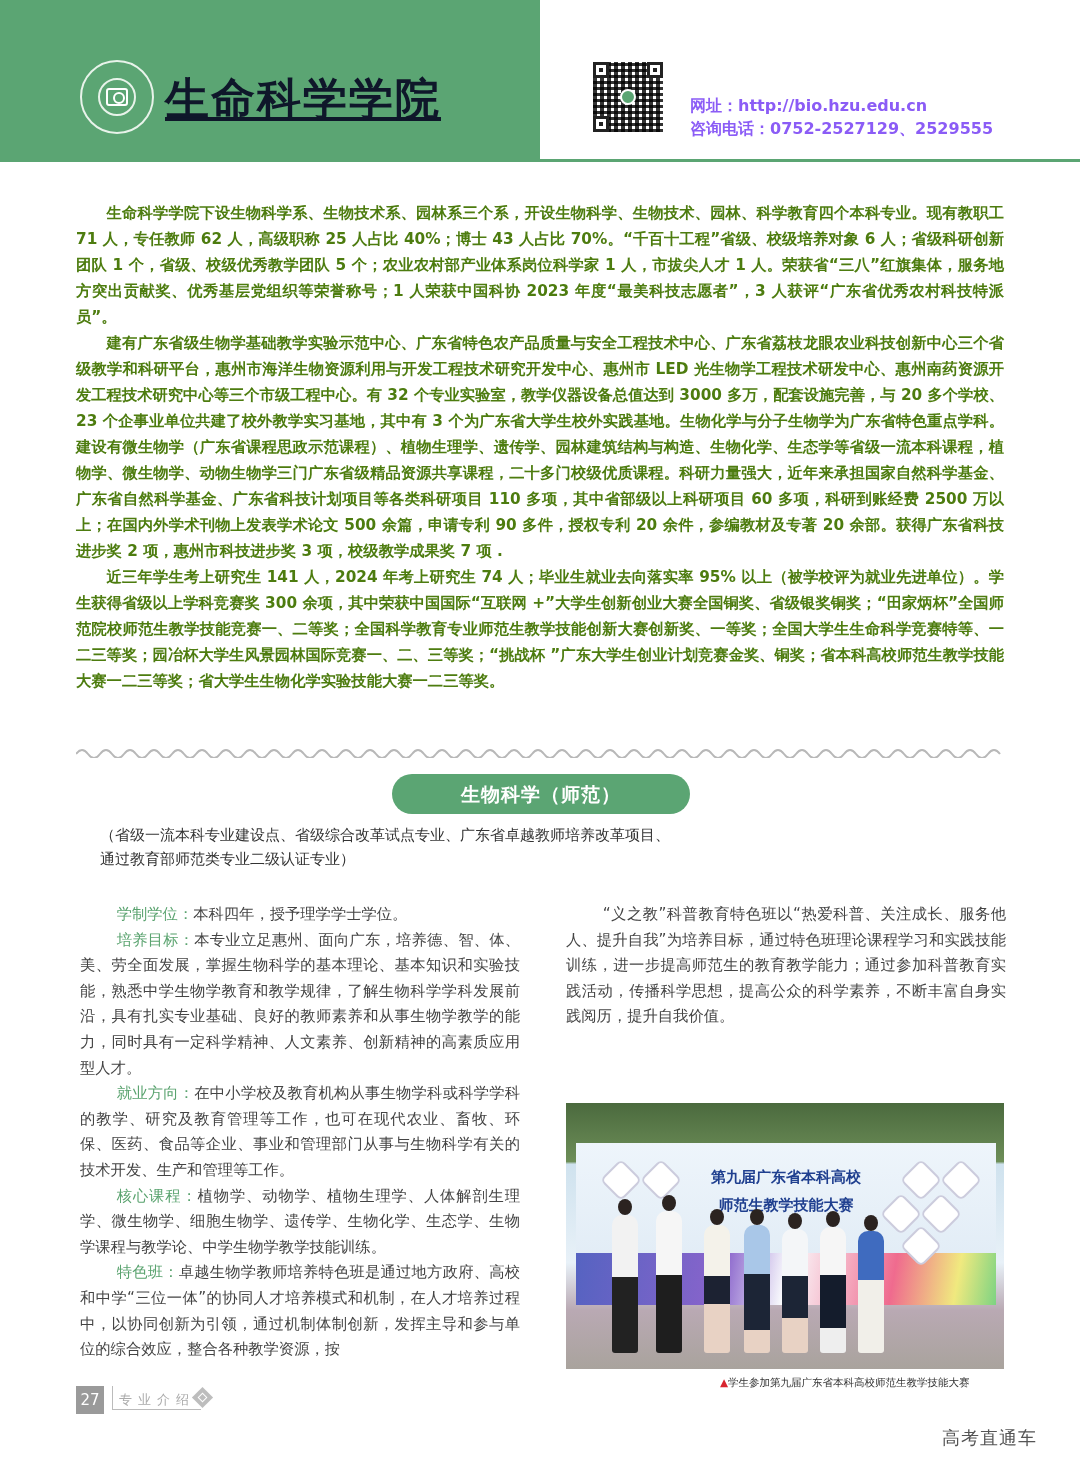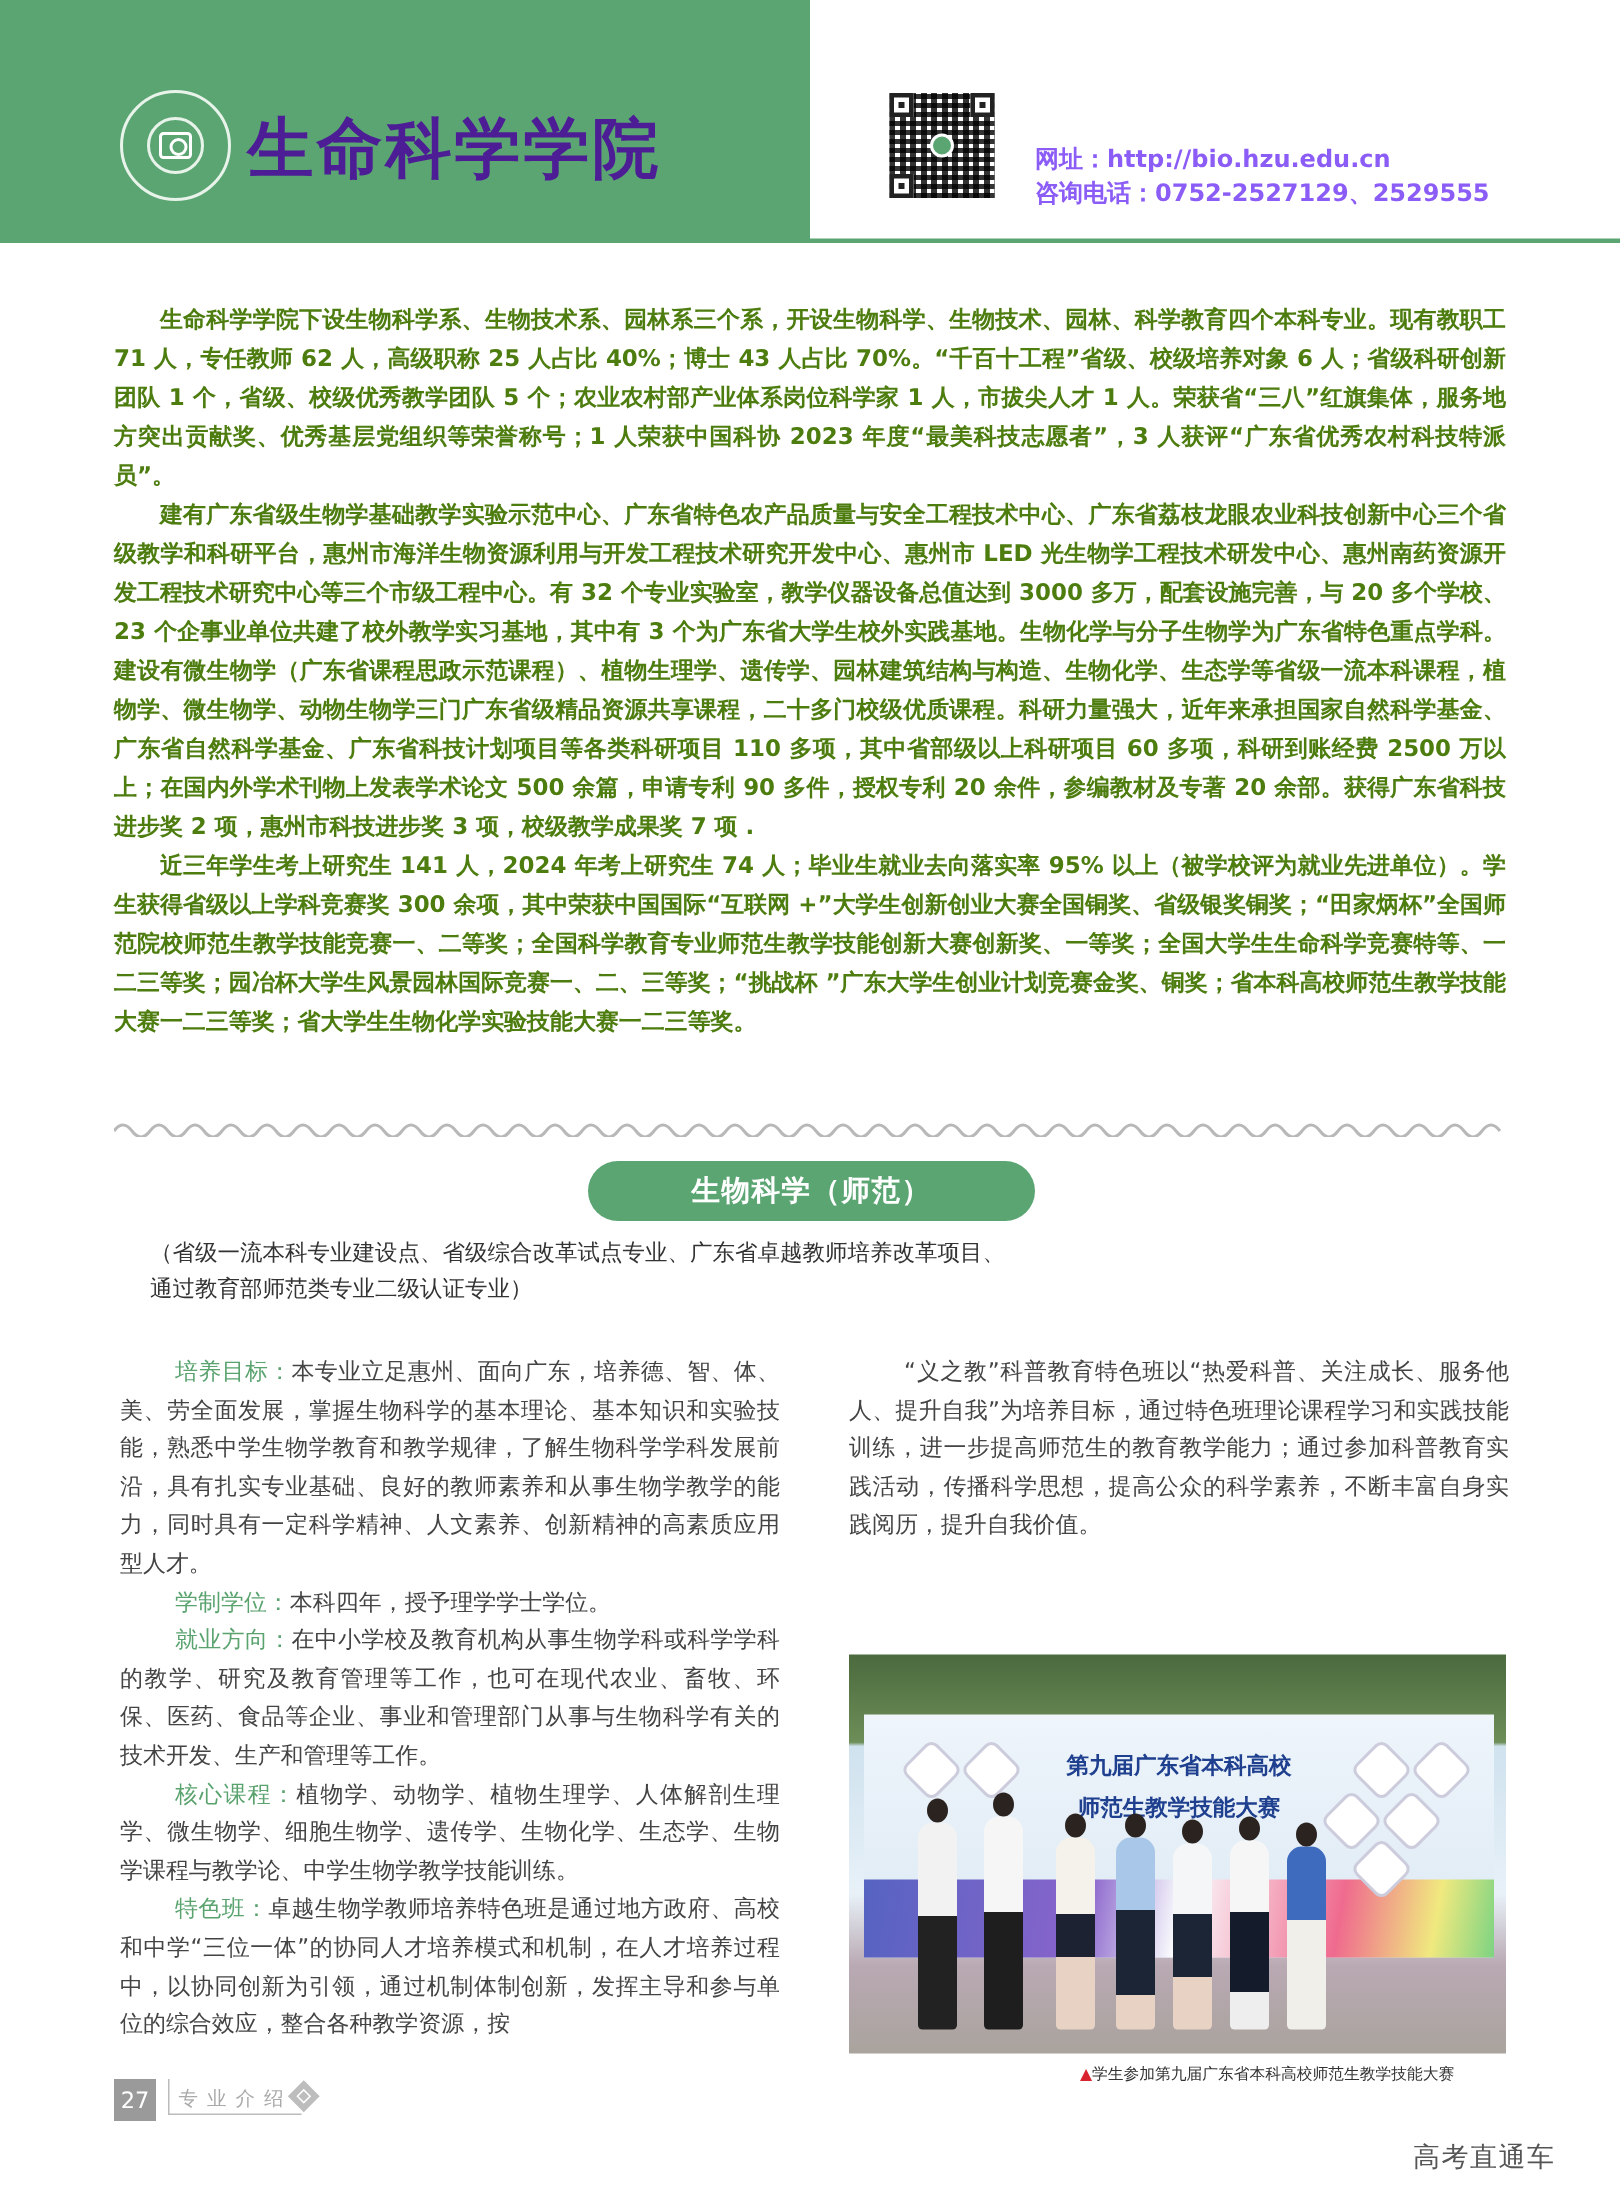--- a/index.html
+++ b/index.html
@@ -10,21 +10,21 @@
   .header { position: absolute; left: 0; top: 0; width: 1080px; height: 162px; }
   .header-green { position: absolute; left: 0; top: 0; width: 540px; height: 162px; background: #5ba573; }
   .header-right { position: absolute; left: 540px; top: 0; width: 540px; height: 162px; background: #ffffff;
                   border-bottom: 3px solid #5ba573; box-sizing: border-box; }
   .logo { position: absolute; left: 80px; top: 60px; width: 74px; height: 74px; border-radius: 50%;
           border: 2px solid #e8f3ea; box-sizing: border-box; }
   .logo-inner { position: absolute; left: 16px; top: 16px; width: 38px; height: 38px; border-radius: 50%;
                 border: 2px solid #e8f3ea; box-sizing: border-box; display: flex; align-items: center; justify-content: center; }
   .logo-book { width: 22px; height: 18px; border: 2px solid #fff; border-radius: 3px; box-sizing: border-box; position: relative; }
   .logo-book:after { content: ""; position: absolute; left: 5px; top: 2px; width: 8px; height: 8px; border: 2px solid #fff; border-radius: 50%; }
-  .title { position: absolute; left: 165px; top: 70px; font-size: 44px; font-weight: bold; color: #4c1d95; letter-spacing: 2px; }
+  .title { position: absolute; left: 165px; top: 70px; font-size: 44px; font-weight: bold; color: #0f172a; letter-spacing: 2px; text-decoration: underline; }
 
   .qr { position: absolute; left: 593px; top: 62px; width: 70px; height: 70px; background:
         repeating-linear-gradient(90deg, #333 0 4px, #fff 4px 7px),
         repeating-linear-gradient(0deg, #333 0 3px, #fff 3px 6px); background-blend-mode: multiply; }
   .qr-corner { position: absolute; width: 16px; height: 16px; border: 3px solid #222; background: #fff; box-sizing: border-box; }
   .qr-corner:after { content: ""; position: absolute; left: 3px; top: 3px; width: 4px; height: 4px; background: #222; }
   .qr-center { position: absolute; left: 27px; top: 27px; width: 16px; height: 16px; border-radius: 50%; background: #5ba573; border: 2px solid #fff; box-sizing: border-box; }
   .contact { position: absolute; left: 690px; top: 94px; font-size: 16px; font-weight: bold; color: #8b5cf6; line-height: 23px; }
 
   
@@ -112,22 +112,22 @@
   <path d="M0 10 Q6 2 12 10 T24 10 T36 10 T48 10 T60 10 T72 10 T84 10 T96 10 T108 10 T120 10 T132 10 T144 10 T156 10 T168 10 T180 10 T192 10 T204 10 T216 10 T228 10 T240 10 T252 10 T264 10 T276 10 T288 10 T300 10 T312 10 T324 10 T336 10 T348 10 T360 10 T372 10 T384 10 T396 10 T408 10 T420 10 T432 10 T444 10 T456 10 T468 10 T480 10 T492 10 T504 10 T516 10 T528 10 T540 10 T552 10 T564 10 T576 10 T588 10 T600 10 T612 10 T624 10 T636 10 T648 10 T660 10 T672 10 T684 10 T696 10 T708 10 T720 10 T732 10 T744 10 T756 10 T768 10 T780 10 T792 10 T804 10 T816 10 T828 10 T840 10 T852 10 T864 10 T876 10 T888 10 T900 10 T912 10 T924 10" fill="none" stroke="#b8b8b8" stroke-width="2"></path>
 </svg>
 
 <div class="pill">生物科学（师范）</div>
 <div class="subtitle">
   <div>（省级一流本科专业建设点、省级综合改革试点专业、广东省卓越教师培养改革项目、</div>
   <div>通过教育部师范类专业二级认证专业）</div>
 </div>
 
 <div class="col-left">
+  <p><span class="label">学制学位：</span><span>本科四年，授予理学学士学位。</span></p>
   <p><span class="label">培养目标：</span><span>本专业立足惠州、面向广东，培养德、智、体、美、劳全面发展，掌握生物科学的基本理论、基本知识和实验技能，熟悉中学生物学教育和教学规律，了解生物科学学科发展前沿，具有扎实专业基础、良好的教师素养和从事生物学教学的能力，同时具有一定科学精神、人文素养、创新精神的高素质应用型人才。</span></p>
-  <p><span class="label">学制学位：</span><span>本科四年，授予理学学士学位。</span></p>
   <p><span class="label">就业方向：</span><span>在中小学校及教育机构从事生物学科或科学学科的教学、研究及教育管理等工作，也可在现代农业、畜牧、环保、医药、食品等企业、事业和管理部门从事与生物科学有关的技术开发、生产和管理等工作。</span></p>
   <p><span class="label">核心课程：</span><span>植物学、动物学、植物生理学、人体解剖生理学、微生物学、细胞生物学、遗传学、生物化学、生态学、生物学课程与教学论、中学生物学教学技能训练。</span></p>
   <p><span class="label">特色班：</span><span>卓越生物学教师培养特色班是通过地方政府、高校和中学“三位一体”的协同人才培养模式和机制，在人才培养过程中，以协同创新为引领，通过机制体制创新，发挥主导和参与单位的综合效应，整合各种教学资源，按</span></p>
 </div>
 
 <div class="col-right">
   <p class="indent">“义之教”科普教育特色班以“热爱科普、关注成长、服务他人、提升自我”为培养目标，通过特色班理论课程学习和实践技能训练，进一步提高师范生的教育教学能力；通过参加科普教育实践活动，传播科学思想，提高公众的科学素养，不断丰富自身实践阅历，提升自我价值。</p>
 </div>
 
 <div class="photo">

